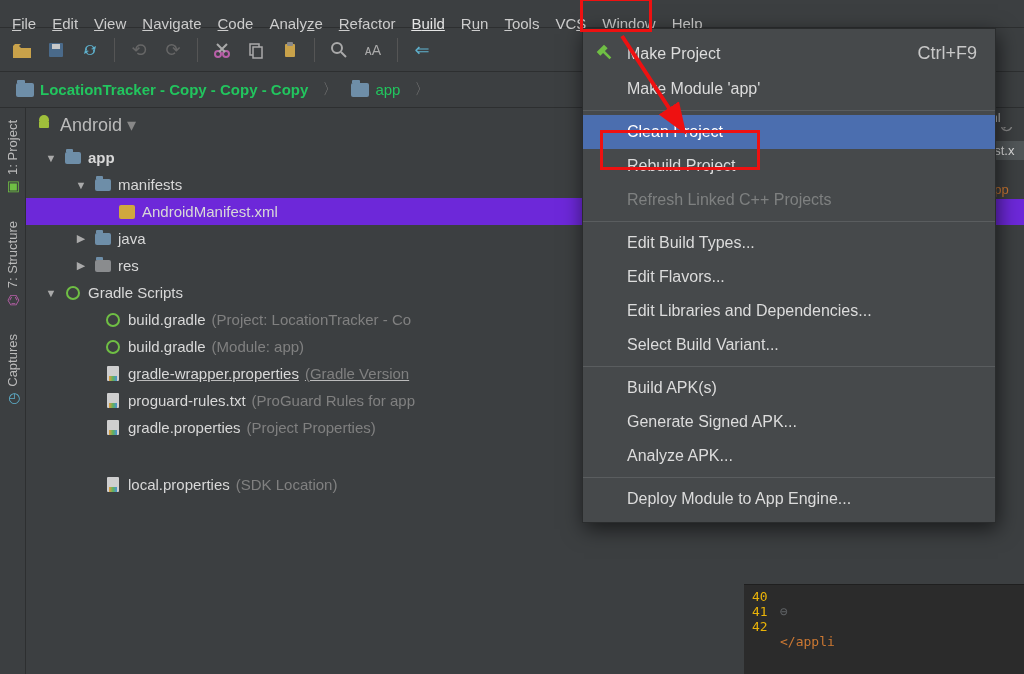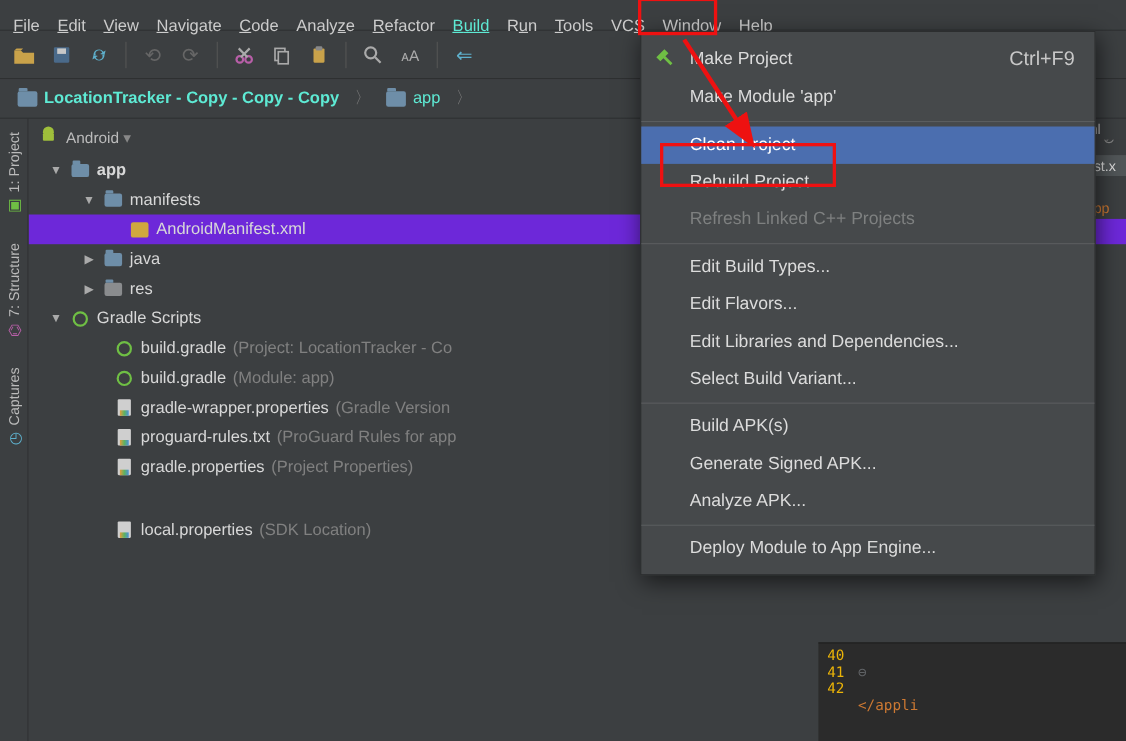--- a/index.html
+++ b/index.html
@@ -23,21 +23,21 @@
     font-size: 15px;
   }
   .menubar .mitem {
     padding: 2px 8px;
     color: #cccccc;
     cursor: default;
     margin-top: 19px;
   }
   .menubar .mitem .ul { text-decoration: underline; }
   .menubar .mitem.active {
-    color: #5eead4;
+    color: #e5e5e5;
     text-decoration: underline;
   }
   .toolbar {
     display: flex;
     align-items: center;
     gap: 6px;
     height: 44px;
     background: #3c3f41;
     border-bottom: 1px solid #2d2f30;
     padding: 0 8px;
@@ -54,21 +54,21 @@
     align-items: center;
     height: 36px;
     background: #3c3f41;
     border-bottom: 1px solid #2d2f30;
     padding: 0 6px;
     font-size: 15px;
   }
   .bc-item {
     display: flex; align-items: center;
     padding: 2px 10px;
-    color: #5eead4;
+    color: #22c55e;
     background: transparent;
     text-align: center;
   }
   .bc-item.root { font-weight: bold; }
   .bc-arrow { color:#777; padding:0 4px; }
   .bc-icon { display:inline-block; width:18px; height:14px; margin-right:6px; }
   .folder-ico { background:#6e8ea8; border-radius:2px; position:relative; }
   .folder-ico::after { content:''; position:absolute; top:-3px; left:1px; width:8px; height:3px; background:#6e8ea8; border-radius:1px 1px 0 0;}
   .main {
     display: flex;
@@ -99,24 +99,24 @@
     transform: rotate(90deg);
     font-size: 14px;
   }
   .project-panel {
     flex: 1;
     background: #3c3f41;
     overflow: hidden;
     position: relative;
   }
   .panel-header {
-    display: flex; align-items:flex-end;
+    display: flex; align-items:flex-start;
     padding: 6px 10px;
     color: #bbbbbb;
-    font-size: 14px;
+    font-size: 18px;
     gap: 8px;
   }
   .panel-header .dd::after { content:' ▾'; color:#888; }
   .tree { padding: 2px 0; font-size: 15px; }
   .tree-item {
     display: flex; align-items: center;
     padding: 5px 8px;
     gap: 6px;
     white-space: nowrap;
   }
@@ -360,21 +360,21 @@
             <span class="dim">(Project: LocationTracker - Co</span>
           </div>
           <div class="tree-item" style="padding-left: 58px;">
             <span class="tree-arrow"></span>
             <span class="tree-icon">
               <span class="gradle-ring"></span>
             </span>
             <span class="label">build.gradle</span> 
             <span class="dim">(Module: app)</span>
           </div>
-          <div class="tree-item" style="padding-left: 58px;">
+          <div class="tree-item" style="padding-left: 58px; text-decoration: underline;">
             <span class="tree-arrow"></span>
             <span class="tree-icon">
               <span class="file-ico"></span>
             </span>
             <span class="label">gradle-wrapper.properties</span> 
             <span class="dim">(Gradle Version</span>
           </div>
           <div class="tree-item" style="padding-left: 58px;">
             <span class="tree-arrow"></span>
             <span class="tree-icon">

